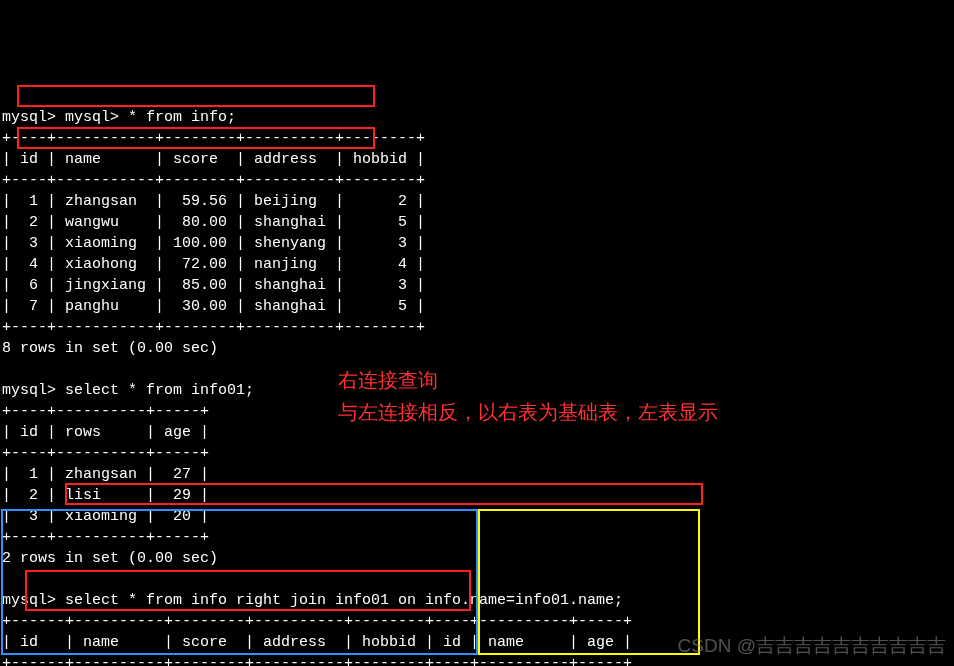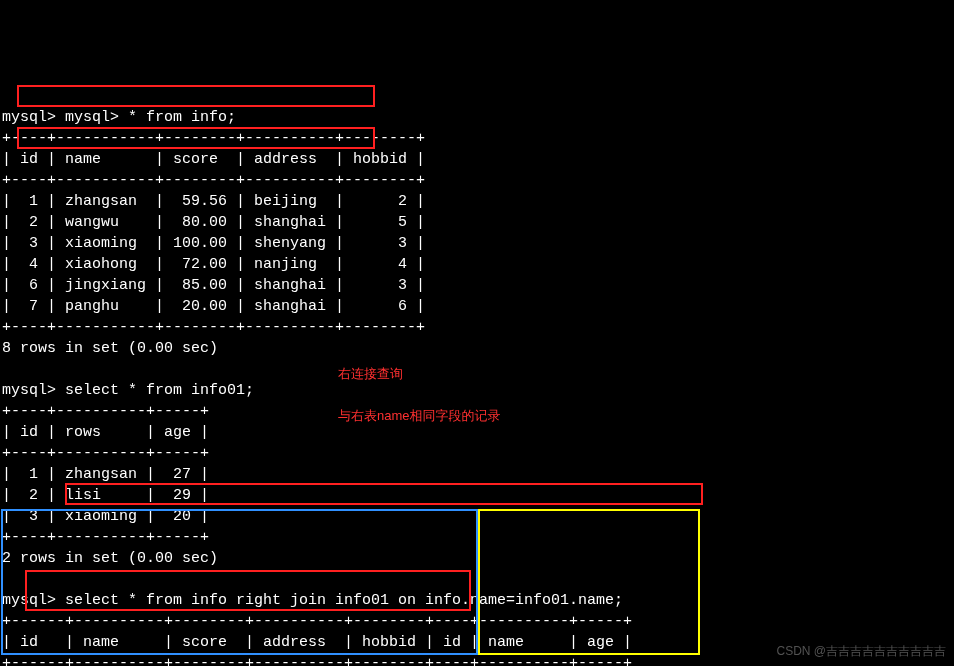--- a/index.html
+++ b/index.html
@@ -13,21 +13,21 @@
       white-space: pre;
       position: relative;
       width: 954px;
       height: 666px;
       overflow: hidden;
     }
     .terminal { position: relative; }
     .red-annotation {
       color: #ff3030;
       font-family: 'SimSun', 'Microsoft YaHei', sans-serif;
-      font-size: 13px;
+      font-size: 20px;
       position: absolute;
       white-space: normal;
       line-height: 1.6;
     }
     .red-box {
       position: absolute;
       border: 2px solid #ff2020;
       pointer-events: none;
     }
     .yellow-box {
@@ -39,40 +39,40 @@
       position: absolute;
       border: 2px solid #3090ff;
       pointer-events: none;
     }
     .watermark {
       position: absolute;
       bottom: 6px;
       right: 8px;
       color: #888;
       font-family: 'Microsoft YaHei', sans-serif;
-      font-size: 12px;
+      font-size: 19px;
       opacity: 0.6;
     }
   </style>
 </head>
 <body>
 
 
 
 <div class="terminal">
 <span>mysql&gt; mysql&gt; * from info;</span>
 <span>+----+-----------+--------+----------+--------+</span>
 <span>| id | name      | score  | address  | hobbid |</span>
 <span>+----+-----------+--------+----------+--------+</span>
 <span>|  1 | zhangsan  |  59.56 | beijing  |      2 |</span>
 <span>|  2 | wangwu    |  80.00 | shanghai |      5 |</span>
 <span>|  3 | xiaoming  | 100.00 | shenyang |      3 |</span>
 <span>|  4 | xiaohong  |  72.00 | nanjing  |      4 |</span>
 <span>|  6 | jingxiang |  85.00 | shanghai |      3 |</span>
-<span>|  7 | panghu    |  20.00 | shanghai |      6 |</span>
+<span>|  7 | panghu    |  30.00 | shanghai |      5 |</span>
 <span>+----+-----------+--------+----------+--------+</span>
 <span>8 rows in set (0.00 sec)</span>
 
 <span>mysql&gt; select * from info01;</span>
 <span>+----+----------+-----+</span>
 <span>| id | rows     | age |</span>
 <span>+----+----------+-----+</span>
 <span>|  1 | zhangsan |  27 |</span>
 <span>|  2 | lisi     |  29 |</span>
 <span>|  3 | xiaoming |  20 |</span>
@@ -84,22 +84,21 @@
 <span>| id   | name     | score  | address  | hobbid | id | name     | age |</span>
 <span>+------+----------+--------+----------+--------+----+----------+-----+</span>
 
 
 
 
 </div>
 
 <div class="red-annotation" style="left:338px; top:364px;">
 <span>右连接查询</span><br>
-<br>
-<span>与右表name相同字段的记录</span>
+<span>与左连接相反，以右表为基础表，左表显示</span><br>
 </div>
 
 
 <div class="red-box" style="left:17px; top:85px; width:358px; height:22px;"></div>
 <div class="red-box" style="left:17px; top:127px; width:358px; height:22px;"></div>
 <div class="red-box" style="left:65px; top:483px; width:638px; height:22px;"></div>
 <div class="red-box" style="left:25px; top:570px; width:446px; height:41px;"></div>
 
 <div class="blue-box" style="left:1px; top:509px; width:477px; height:146px;"></div>
 <div class="yellow-box" style="left:478px; top:509px; width:222px; height:146px;"></div>

